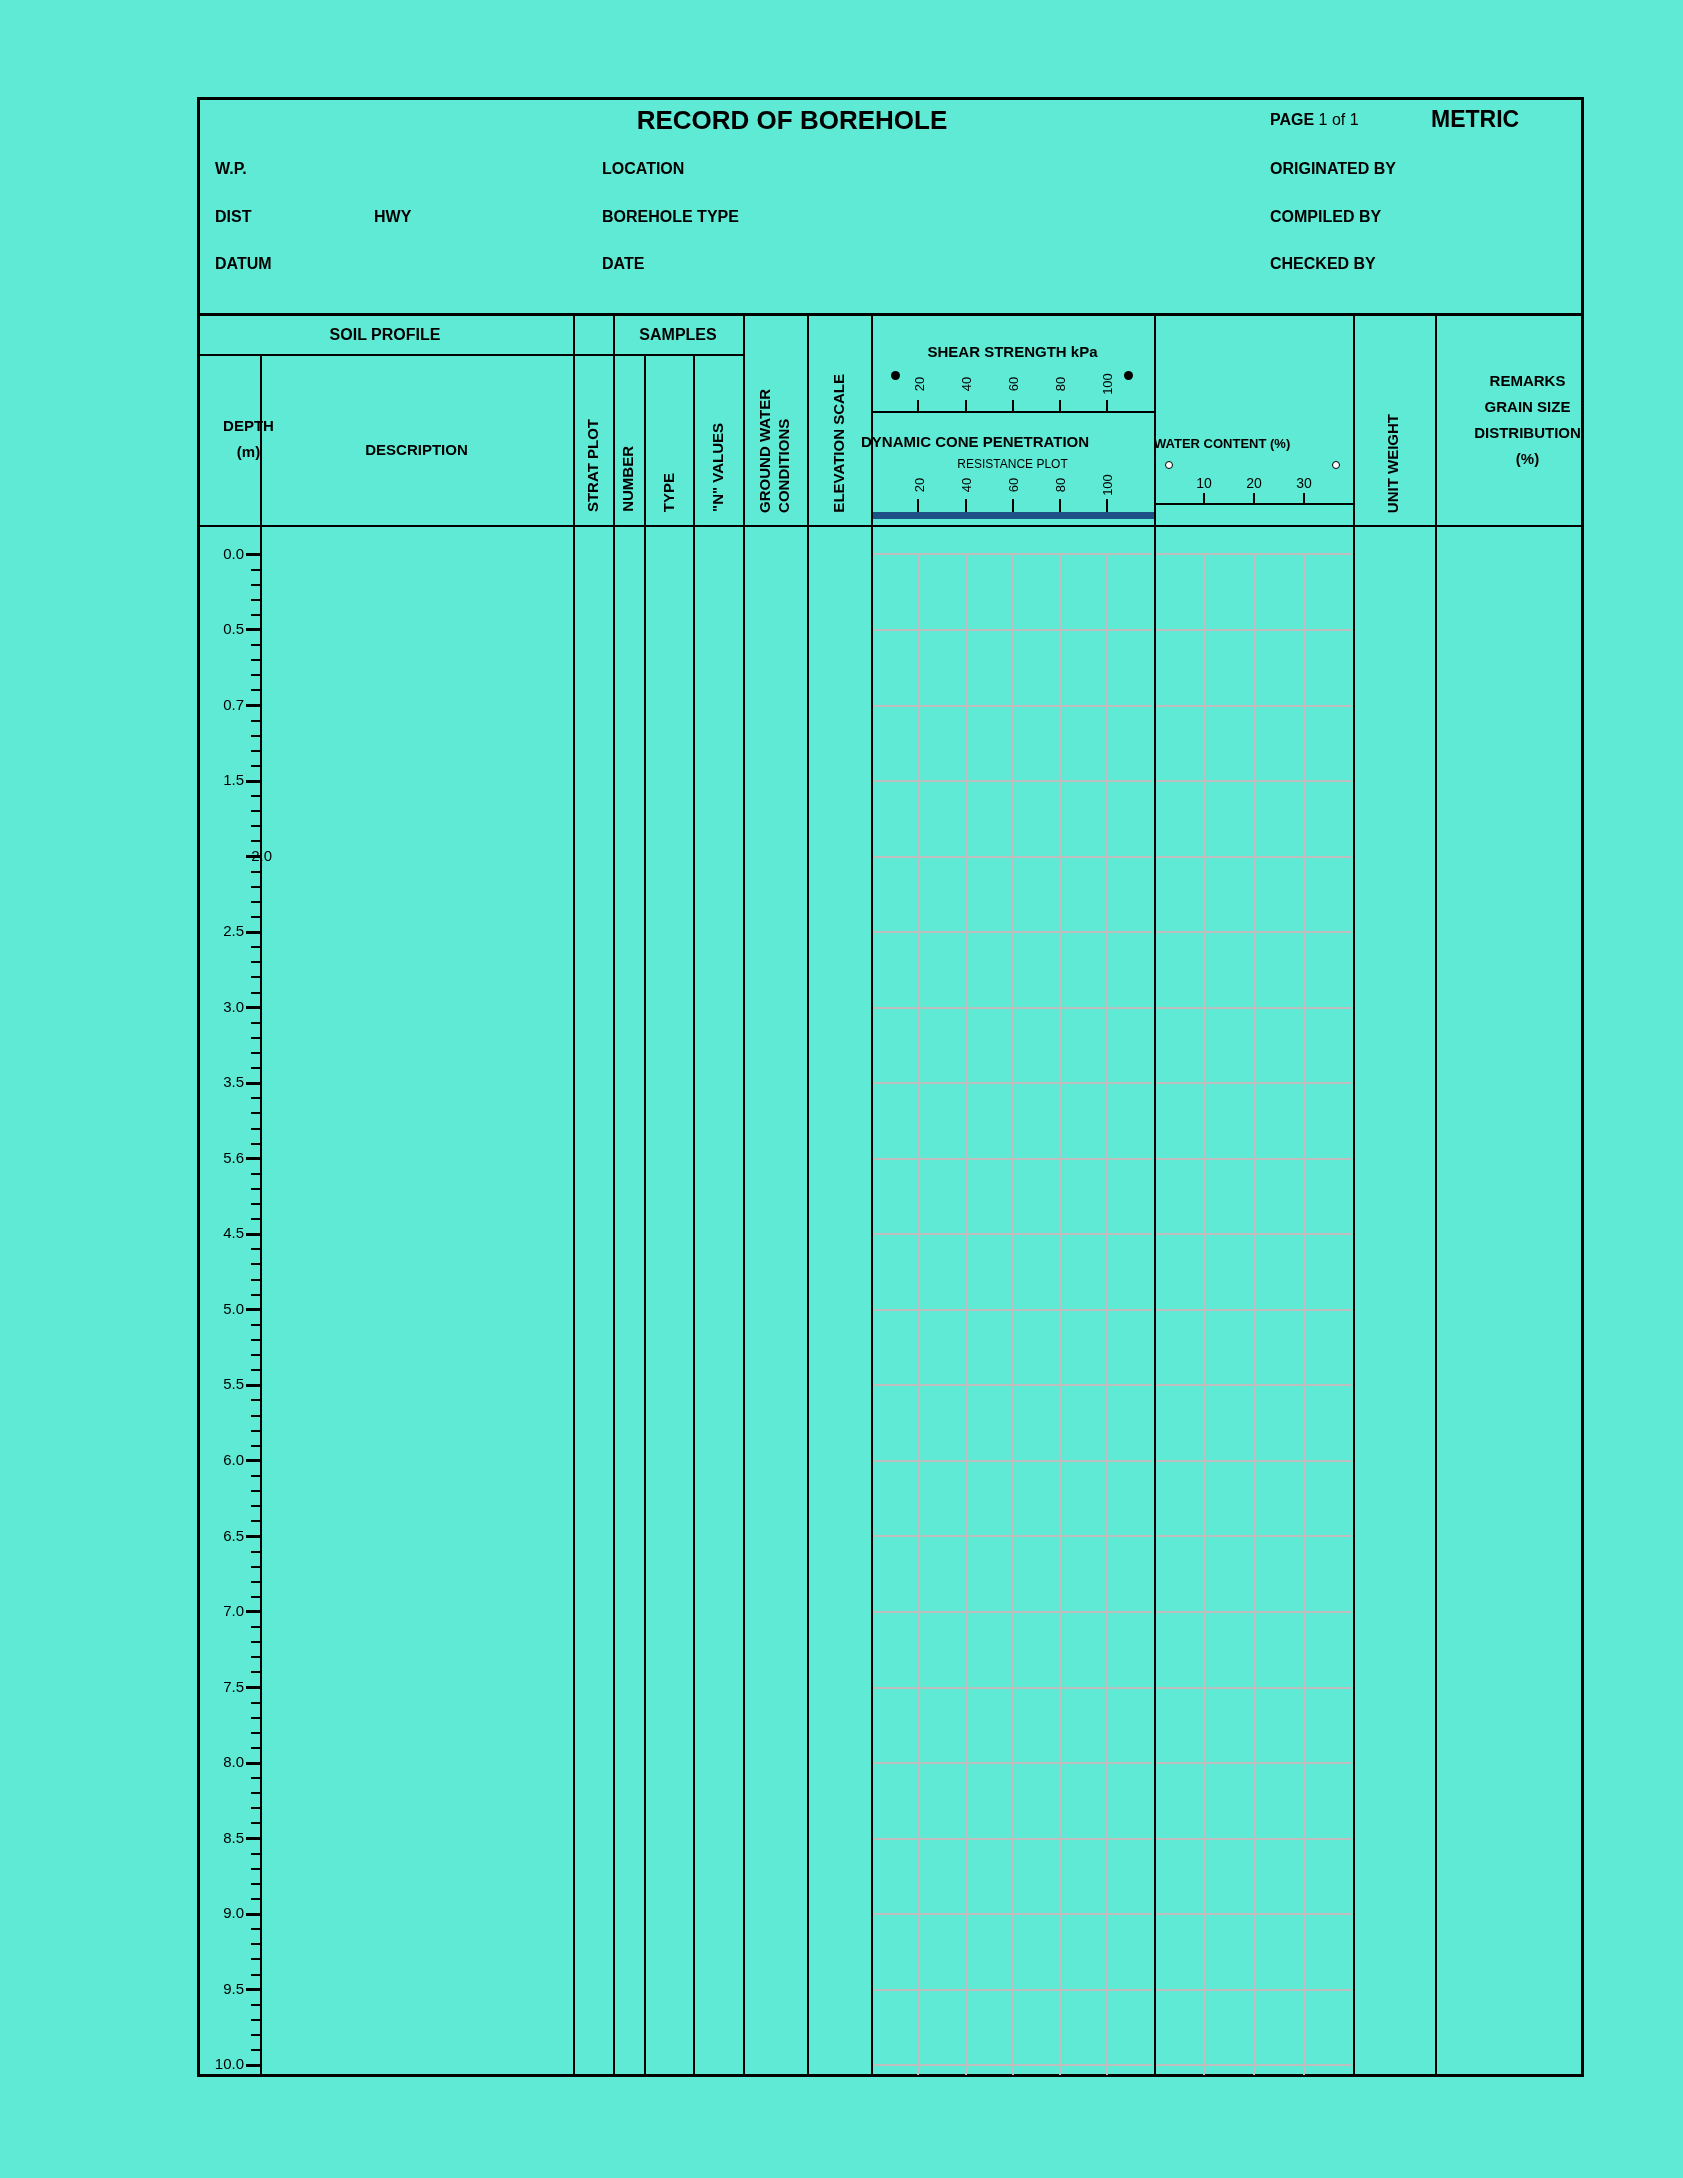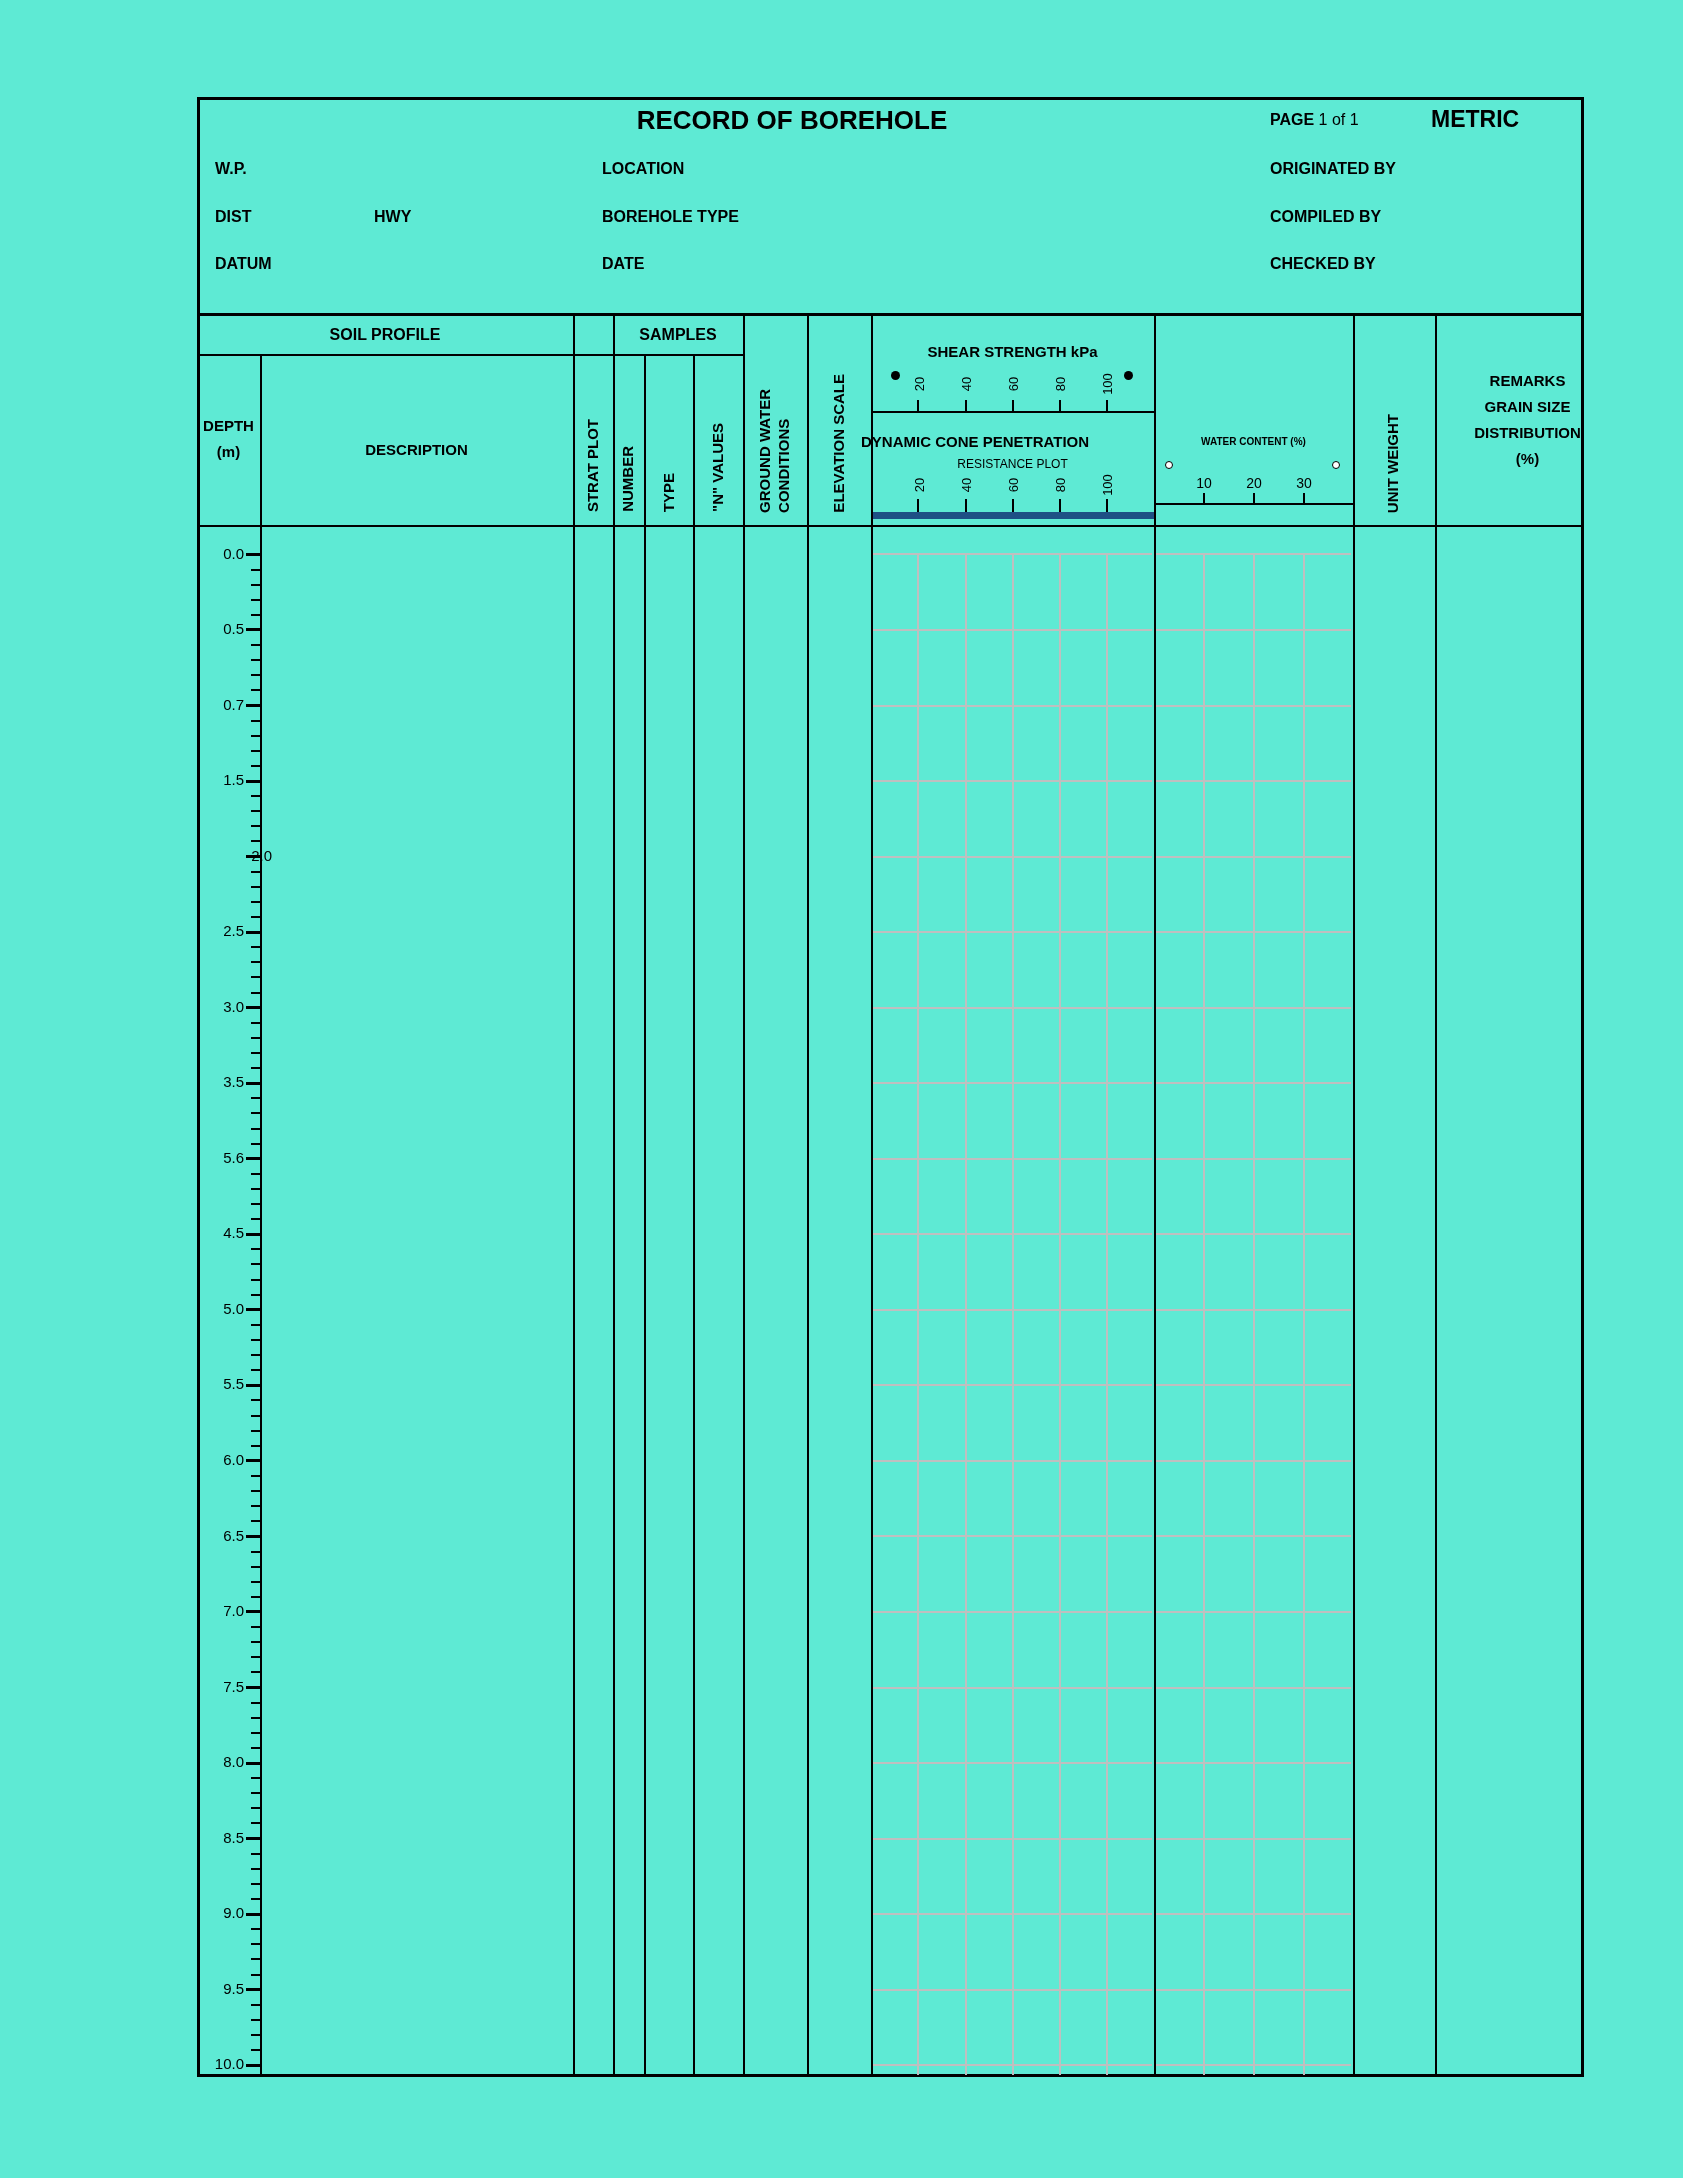--- a/index.html
+++ b/index.html
@@ -68,21 +68,21 @@
   <div class="vl" style="left:743px; top:315px; height:1762px;"></div>
   <div class="vl" style="left:807px; top:315px; height:1762px;"></div>
   <div class="vl" style="left:871px; top:315px; height:1762px;"></div>
   <div class="vl" style="left:1154px; top:315px; height:1762px;"></div>
   <div class="vl" style="left:1353px; top:315px; height:1762px;"></div>
   <div class="vl" style="left:1435px; top:315px; height:1762px;"></div>
 
   <div class="cellbox bandlbl" style="left:197px; top:315px; width:376px; height:40px;">SOIL PROFILE</div>
   <div class="cellbox bandlbl" style="left:613px; top:315px; width:130px; height:40px;">SAMPLES</div>
 
-  <div class="cellbox" style="left:197px; top:354px; width:63px; height:170px;">
+  <div class="cellbox" style="left:197px; top:354px; width:63px; height:170px;padding-left:20px;">
     <div class="colhdr">
       <div>DEPTH</div>
       <div>(m)</div>
     </div>
   </div>
 
   <div class="cellbox colhdr" style="left:260px; top:354px; width:313px; height:192px;">DESCRIPTION</div>
 
   <div class="vwrap" style="left:573px; top:354px; width:40px; height:170px;">
     <div class="vtext">STRAT PLOT</div>
@@ -118,21 +118,21 @@
     </div>
   </div>
 
   <div class="abs" style="left:871px; top:343px; width:283px; text-align:center; font-weight:bold; font-size:15px;">SHEAR STRENGTH kPa</div>
   <div class="dot-filled" style="left:891px; top:371px;"></div>
   <div class="dot-filled" style="left:1124px; top:371px;"></div>
 
   <div class="abs" style="left:861px; top:433px; width:303px; text-align:left; font-weight:bold; font-size:15px;">DYNAMIC CONE PENETRATION</div>
   <div class="abs" style="left:871px; top:457px; width:283px; text-align:center; font-size:12px;">RESISTANCE PLOT</div>
 
-  <div class="abs" style="left:1154px; top:436px; width:199px; text-align:center; font-weight:bold; font-size:10px;">WATER CONTENT (%)</div>
+  <div class="abs" style="left:1154px; top:436px; width:199px; font-weight:bold; font-size:13px;">WATER CONTENT (%)</div>
   <div class="dot-open" style="left:1165px; top:461px;"></div>
   <div class="dot-open" style="left:1332px; top:461px;"></div>
 
   <div class="abs" id="depth-scale" style="left:0; top:0;">
       <div class="depth-num" style="left:198px; top:545px;">0.0</div>
       <div class="tickmark" style="left:246px; top:553px; width:15px; height:3px;"></div>
       <div class="tickmark" style="left:251px; top:569px; width:9px; height:2px;"></div>
       <div class="tickmark" style="left:251px; top:584px; width:9px; height:2px;"></div>
       <div class="tickmark" style="left:251px; top:599px; width:9px; height:2px;"></div>
       <div class="tickmark" style="left:251px; top:614px; width:9px; height:2px;"></div>

